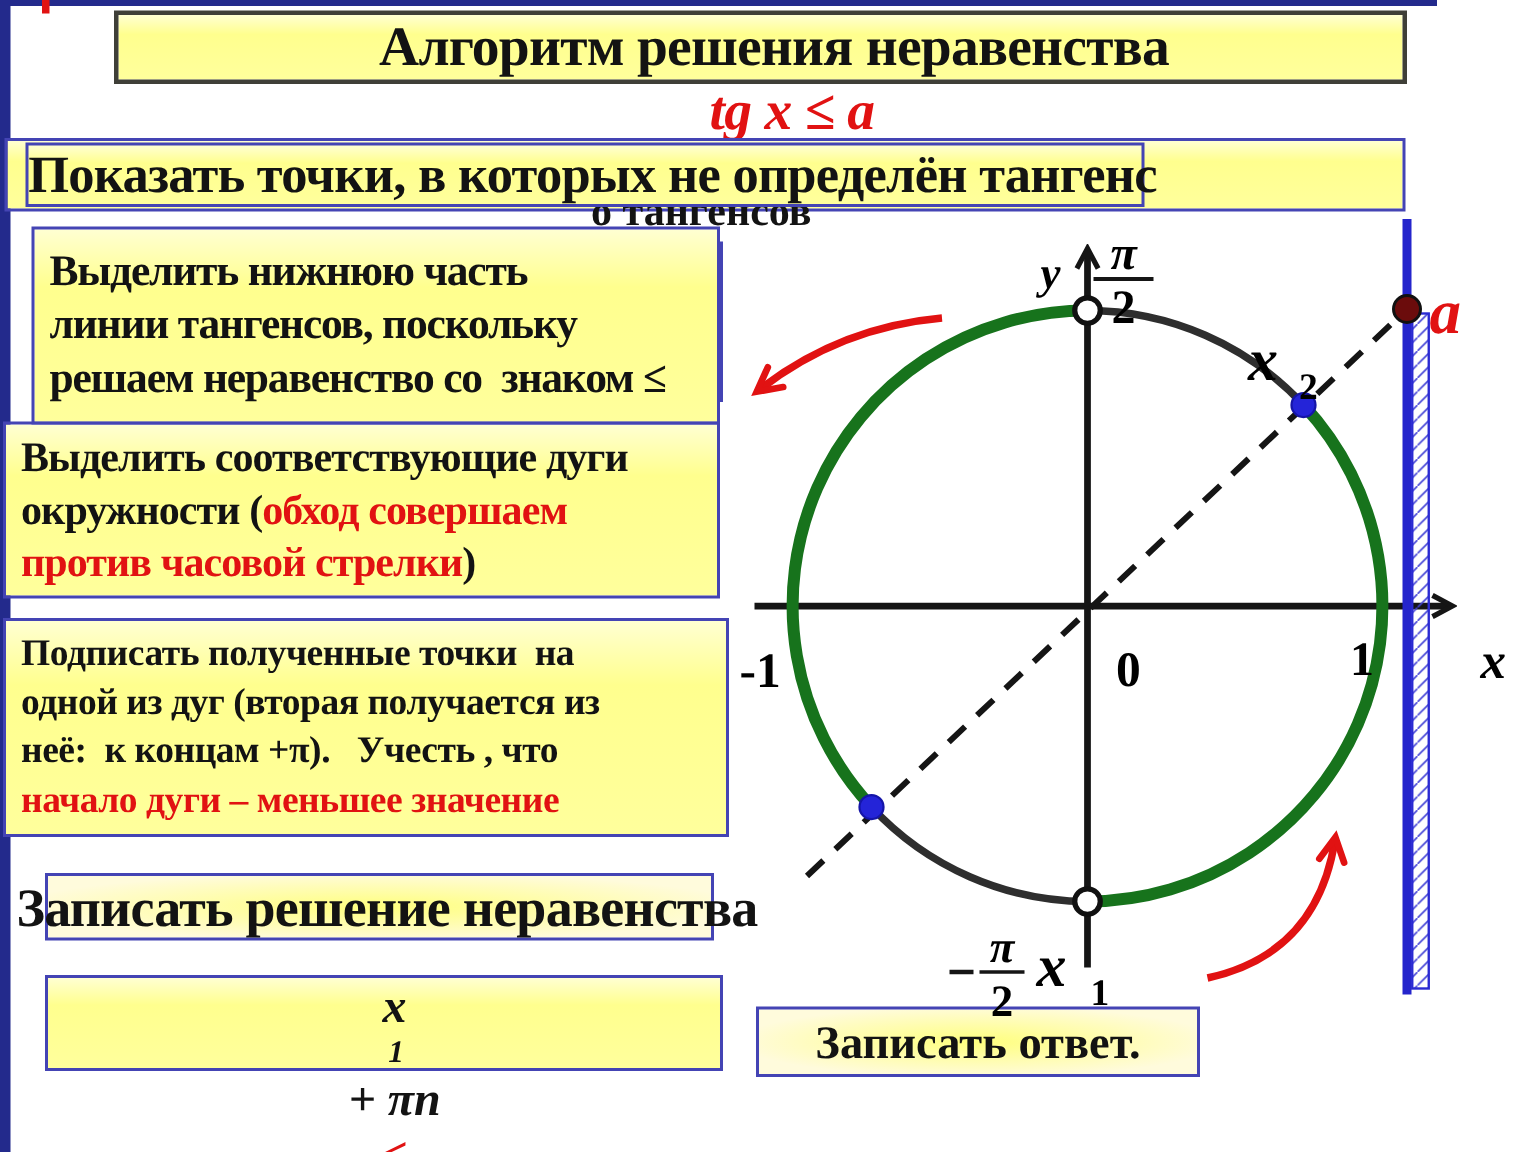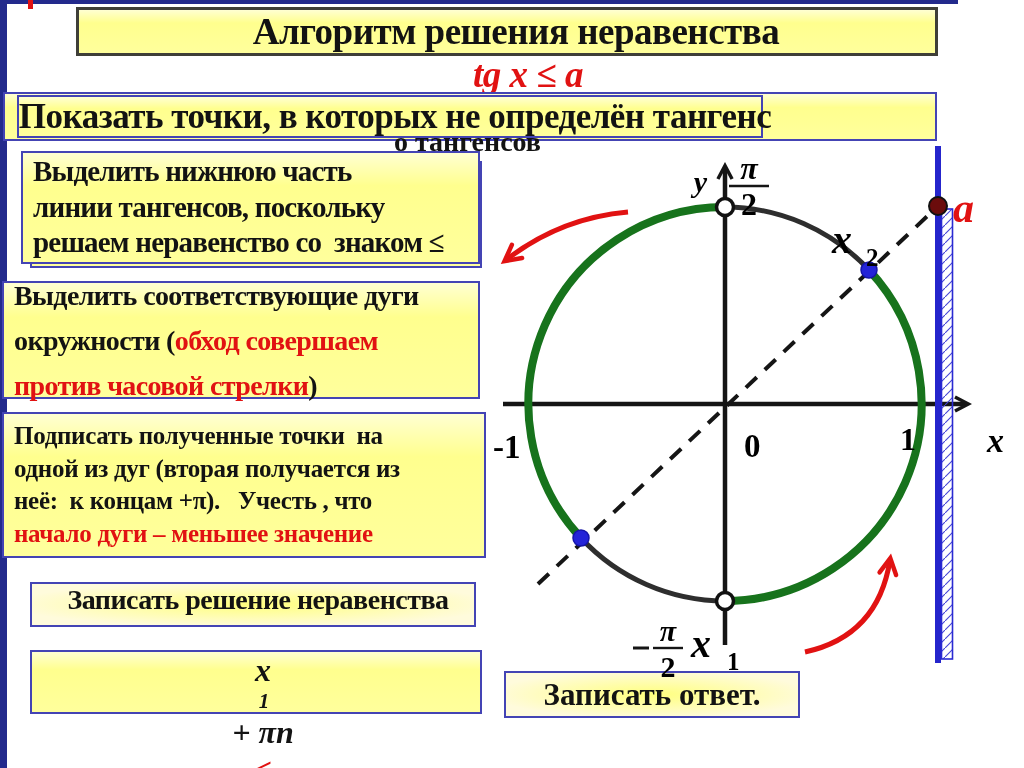--- a/index.html
+++ b/index.html
@@ -36,37 +36,37 @@
     padding:0 10px 0 5px; font-size:28px; z-index:1;
   }
   .show-points-box {
     left:17px; top:95px; width:746px; height:43px;
     display:flex; align-items:center; padding-left:10px;
     font-size:35px; z-index:2; letter-spacing:-0.5px;
   }
 
   .echo-box { left:30px; top:161px; width:452px; height:107px; z-index:1; }
   .lower-part-box {
-    left:21px; top:151px; width:459px; height:113px; z-index:2;
+    left:21px; top:151px; width:459px; height:132px; z-index:2;
     display:flex; flex-direction:column; justify-content:center;
     padding:4px 10px; font-size:29px; line-height:1.22; letter-spacing:-0.8px;
   }
   .arcs-box {
     left:2px; top:281px; width:478px; height:118px;
     display:flex; flex-direction:column; justify-content:center;
-    padding:4px 10px; font-size:28px; line-height:1.25; letter-spacing:-0.6px;gap:10px;
+    padding:4px 10px; font-size:28px; line-height:1.25; letter-spacing:-0.6px;
   }
   .points-box {
     left:2px; top:412px; width:484px; height:146px;
     display:flex; flex-direction:column; justify-content:center;
     padding:8px 10px; font-size:25px; line-height:1.3; letter-spacing:-0.3px;
   }
   .solution-box {
     left:30px; top:582px; width:446px; height:45px;
-    display:flex; align-items:center; padding-left:10px; font-size:28px; letter-spacing:-0.5px;
+    display:flex; align-items:center; padding-left:10px; font-size:36px; letter-spacing:-0.5px;
   }
   .formula-box {
     left:30px; top:650px; width:452px; height:64px;
     display:flex; align-items:center; padding-left:14px;
     font-size:32px; font-style:italic;
   }
   .answer-box {
     left:504px; top:671px; width:296px; height:47px;
     display:flex; align-items:center; justify-content:center; font-size:31px;
   }

